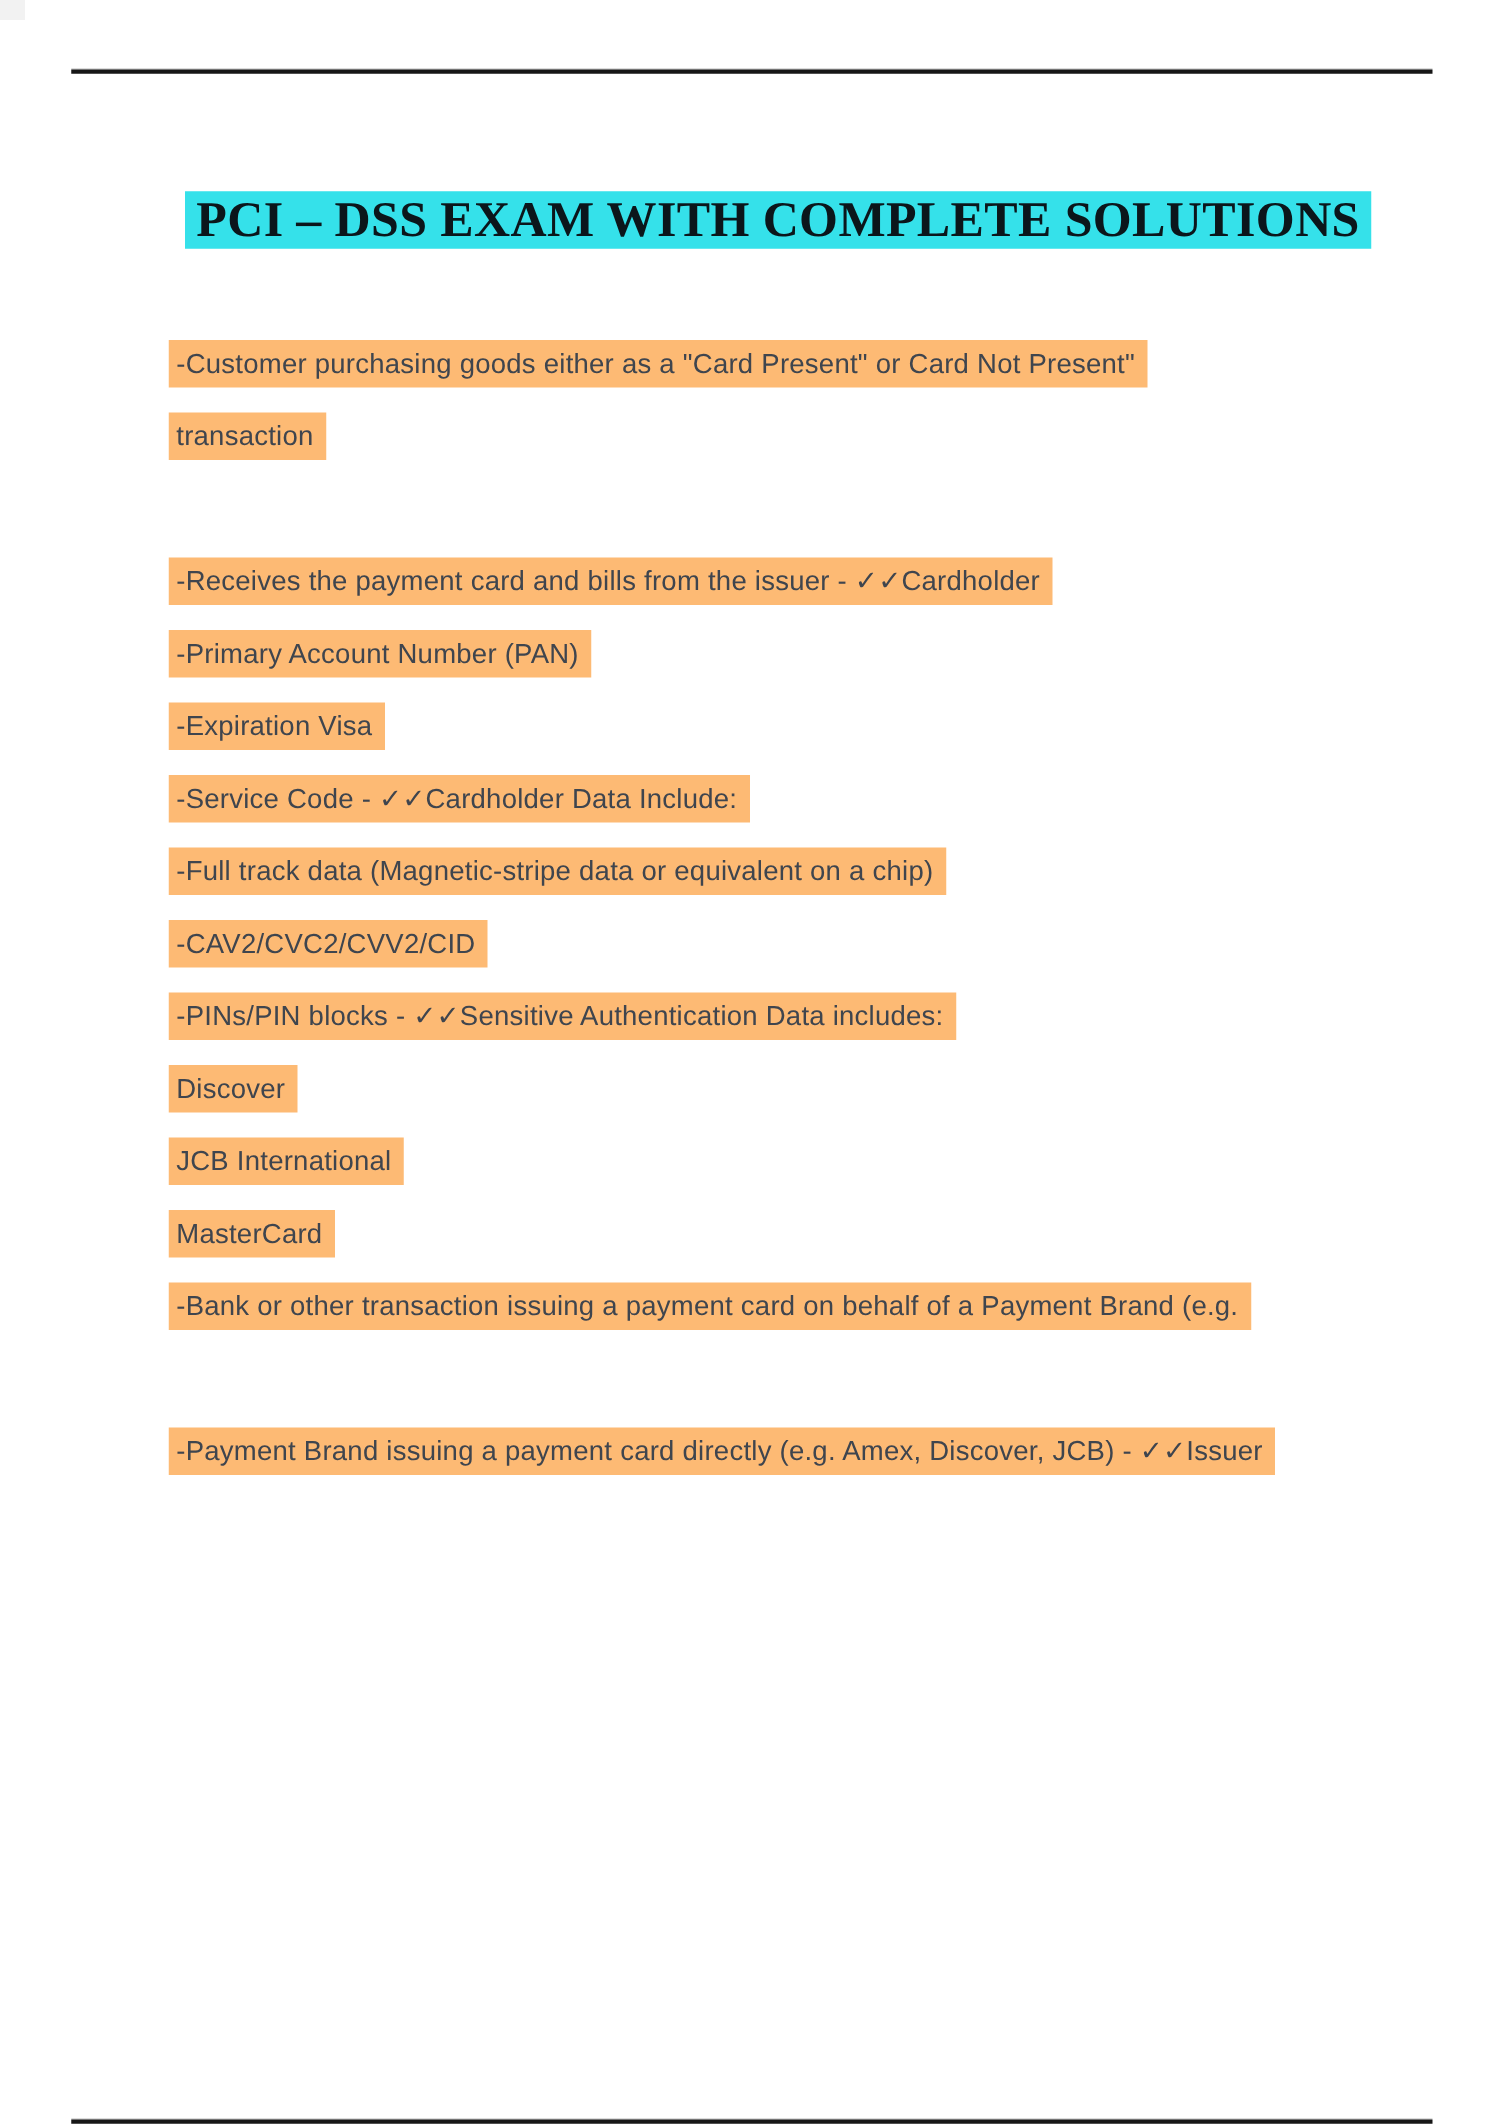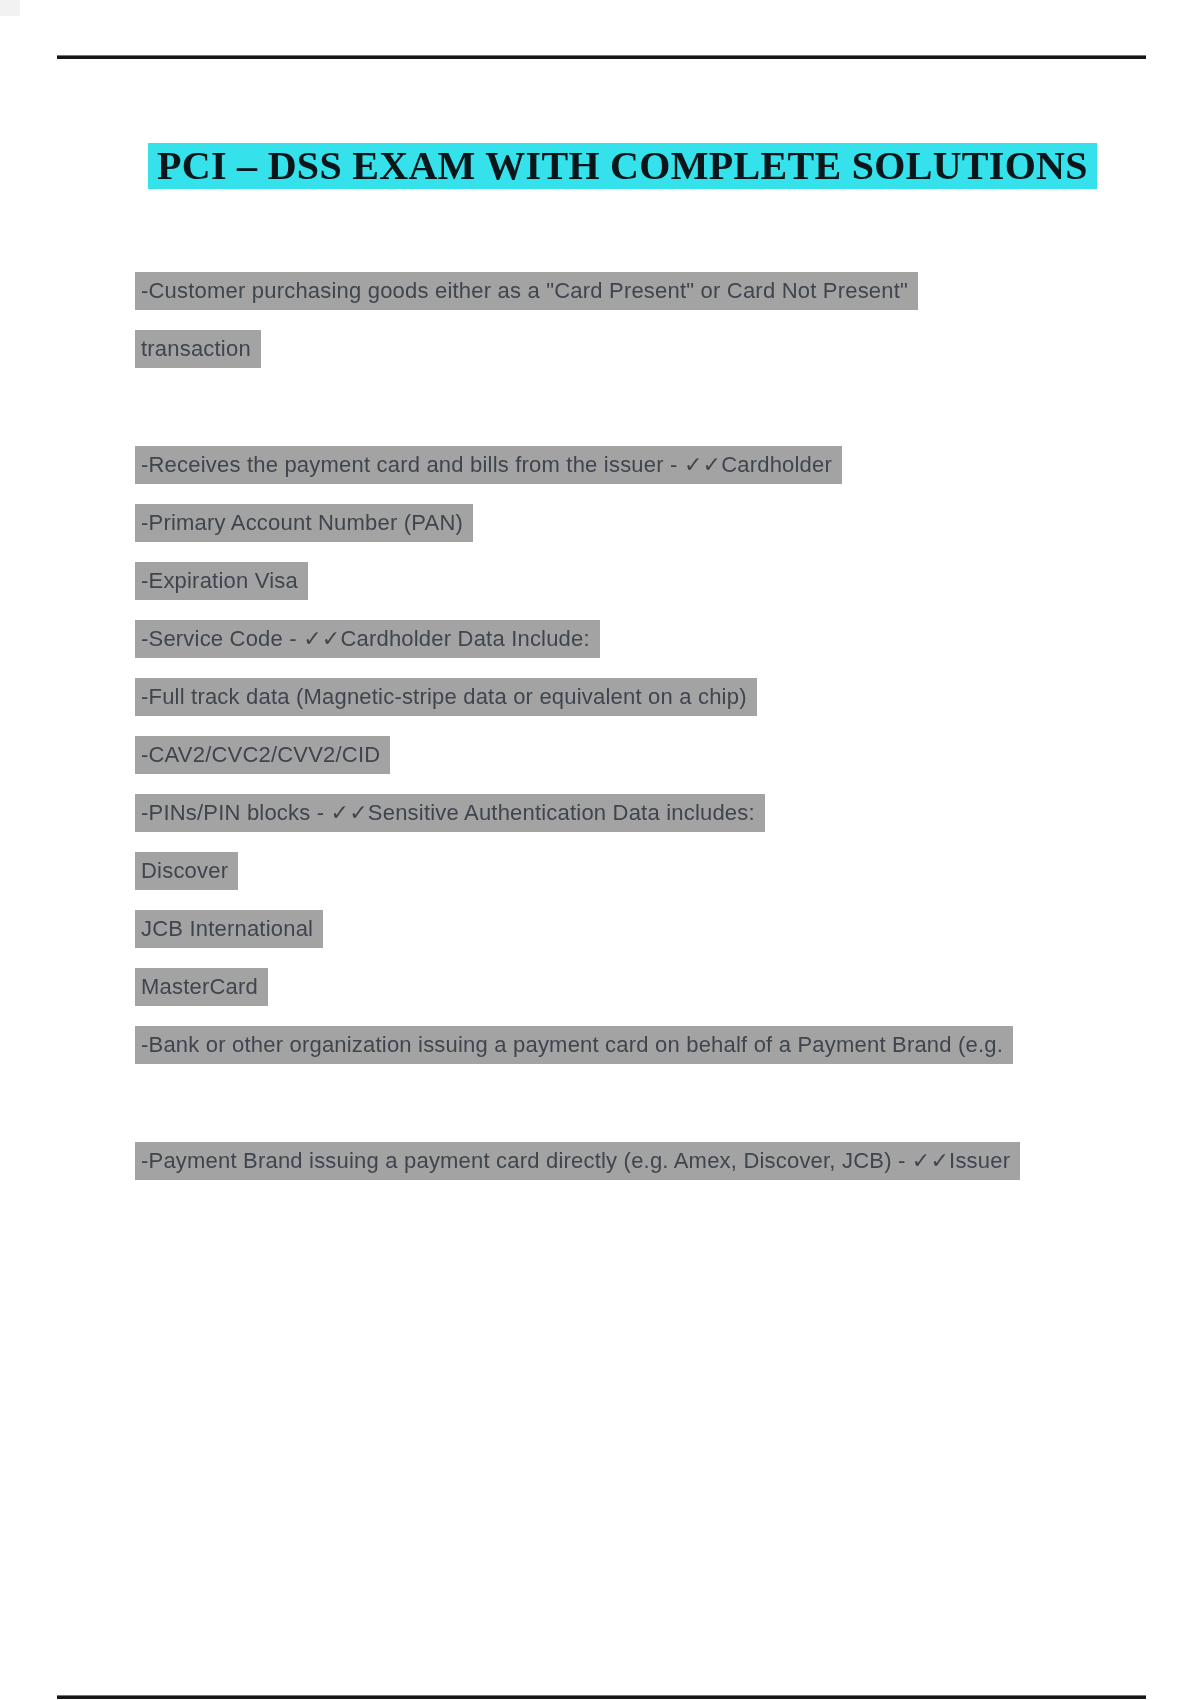--- a/index.html
+++ b/index.html
@@ -37,37 +37,38 @@
     display: inline-block;
     background: #35e1ea;
     color: #0b161b;
     font-family: "Liberation Serif", serif;
     font-weight: bold;
     font-size: 40px;
     line-height: 46px;
     padding: 0 9px;
     white-space: nowrap;
     letter-spacing: 0.3px;
+    margin-top: 10px;
   }
   .body {
     position: absolute;
     left: 135px;
     top: 272px;
     width: 1020px;
   }
   .line {
     height: 38px;
     margin-bottom: 20px;
     display: flex;
     align-items: center;
     white-space: nowrap;
   }
   .line-text {
     display: inline-block;
-    background: #a3a3a3;
+    background: #fdba74;
     color: #3f454e;
     font-size: 22px;
     line-height: 38px;
     padding: 0 10px 0 6px;
     letter-spacing: 0.2px;
   }
 </style>
 </head>
 <body>
 
@@ -107,21 +108,21 @@
       <div class="line">
         <span class="line-text">Discover</span>
       </div>
       <div class="line">
         <span class="line-text">JCB International</span>
       </div>
       <div class="line">
         <span class="line-text">MasterCard</span>
       </div>
       <div class="line">
-        <span class="line-text">-Bank or other organization issuing a payment card on behalf of a Payment Brand (e.g.</span>
+        <span class="line-text">-Bank or other transaction issuing a payment card on behalf of a Payment Brand (e.g.</span>
       </div>
       <div class="line blank"></div>
       <div class="line">
         <span class="line-text">-Payment Brand issuing a payment card directly (e.g. Amex, Discover, JCB) - ✓✓Issuer</span>
       </div>
     </div>
   <div class="rule rule-bottom"></div>
 </div>
 
 </body></html>

